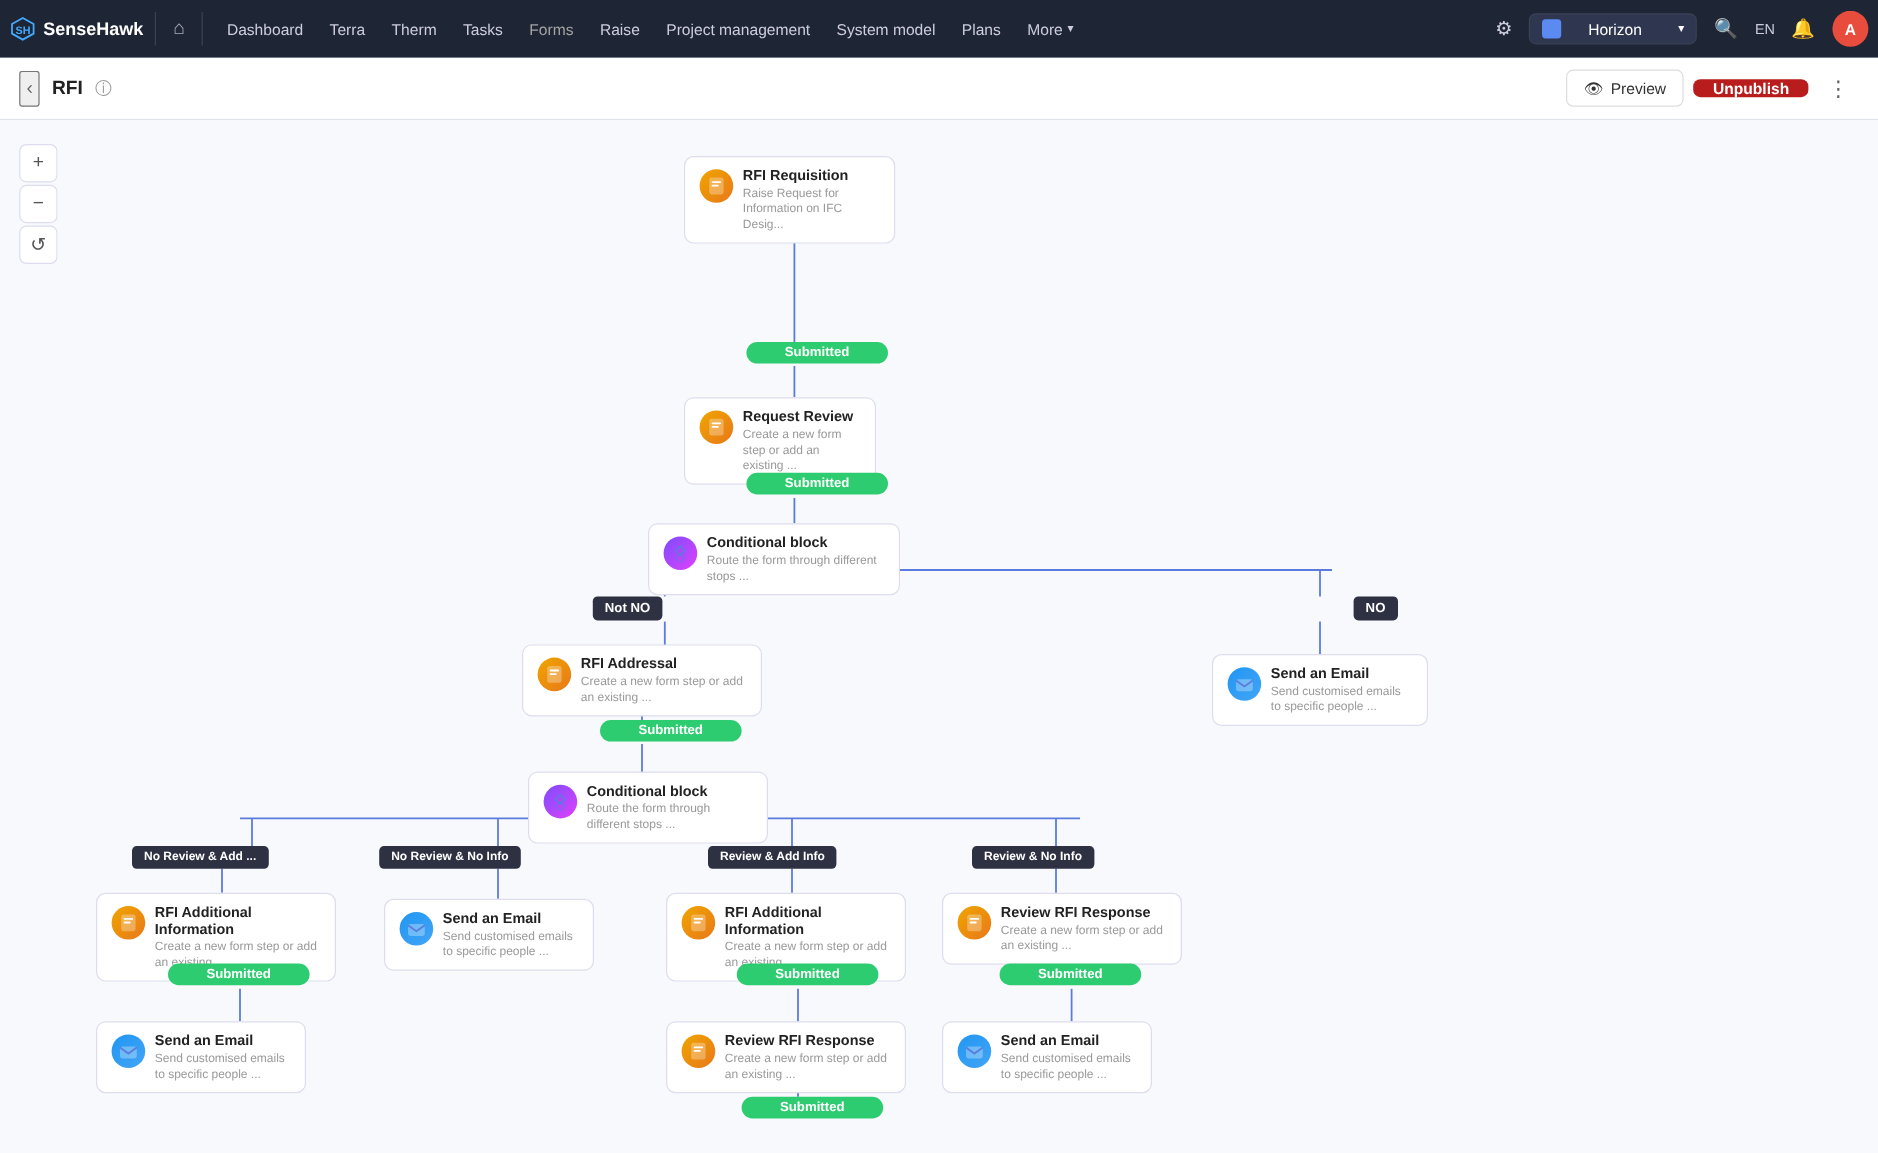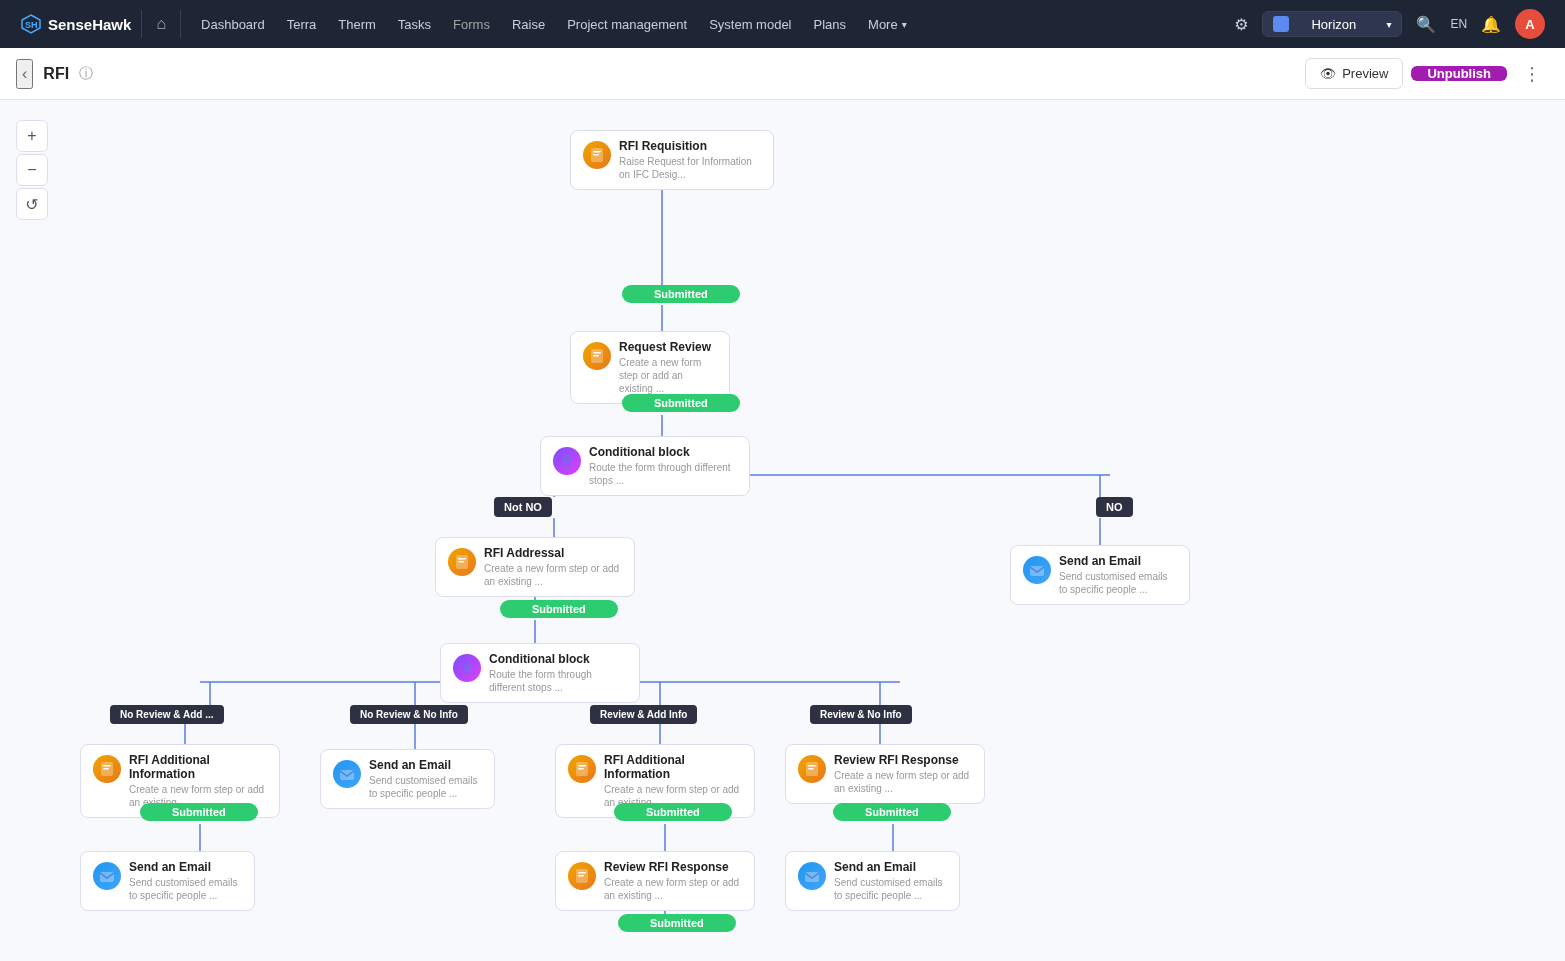--- a/index.html
+++ b/index.html
@@ -1,21 +1,21 @@
 <!DOCTYPE html>
 <html><head>
   <meta charset="utf-8">
   <style>
     * { margin: 0; padding: 0; box-sizing: border-box; }
     body { font-family: -apple-system, BlinkMacSystemFont, 'Segoe UI', sans-serif; background: #f5f6fa; overflow: hidden; }
 
     
     .topnav {
       display: flex; align-items: center; background: #1e2535; height: 48px;
-      padding: 0 20px; gap: 4px; position: fixed; top: 0; left: 0; right: 0; z-index: 100;
+      padding: 0 8px; gap: 4px; position: fixed; top: 0; left: 0; right: 0; z-index: 100;
     }
     .logo { display: flex; align-items: center; gap: 6px; color: #fff; font-weight: 700; font-size: 15px; }
     .logo-icon { width: 22px; height: 22px; }
     .nav-divider { width: 1px; height: 28px; background: #3a4155; margin: 0 6px; }
     .nav-home { color: #aab; font-size: 16px; padding: 4px; }
     .nav-links { display: flex; align-items: center; gap: 2px; }
     .nav-link {
       color: #ccd; font-size: 13px; padding: 6px 10px; border-radius: 4px; cursor: pointer; white-space: nowrap;
     }
     .nav-link.active { color: #a3a3a3; font-weight: 400; }
@@ -44,21 +44,21 @@
     .back-btn { color: #666; font-size: 16px; cursor: pointer; padding: 4px; }
     .page-title { font-size: 16px; font-weight: 600; color: #222; }
     .info-icon { color: #999; font-size: 14px; }
     .subheader-actions { margin-left: auto; display: flex; align-items: center; gap: 8px; }
     .btn-preview {
       display: flex; align-items: center; gap: 6px; padding: 7px 14px;
       border: 1px solid #ddd; border-radius: 6px; background: #fff; color: #333;
       font-size: 13px; cursor: pointer;
     }
     .btn-unpublish {
-      padding: 0 16px; background: #a21caf; border: none; border-radius: 6px;
+      padding: 0 16px; background: #b91c1c; border: none; border-radius: 6px;
       color: #fff; font-size: 13px; font-weight: 600; cursor: pointer;
     }
     .kebab-btn { color: #666; font-size: 18px; cursor: pointer; padding: 4px 8px; }
 
     
     .canvas-area {
       position: fixed; top: 100px; left: 0; right: 0; bottom: 0;
       background: #f8f9fc; overflow: auto;
     }
 
@@ -219,21 +219,21 @@
 
       <line x1="665" y1="724" x2="665" y2="751"></line>
 
       <line x1="893" y1="682" x2="893" y2="704"></line>
 
       <line x1="893" y1="724" x2="893" y2="751"></line>
 
       <line x1="665" y1="790" x2="665" y2="814"></line>
     </svg>
 
-    <div class="flow-node" style="left:570px;top:30px;width:204px;">
+    <div class="flow-node" style="left:570px;top:30px;width:176px;">
       <div class="node-icon form-icon">
         <svg width="16" height="16" viewBox="0 0 16 16">
             <rect x="2" y="1" width="12" height="14" rx="2" fill="#fff" opacity="0.3"></rect>
             <rect x="4" y="4" width="8" height="1.5" rx="1" fill="#fff"></rect>
             <rect x="4" y="7" width="6" height="1.5" rx="1" fill="#fff"></rect>
           </svg>
       </div>
       <div>
         <div class="node-title">RFI Requisition</div>
         <div class="node-desc">Raise Request for Information on IFC Desig...</div>
@@ -266,21 +266,21 @@
           </svg>
       </div>
       <div>
         <div class="node-title">Conditional block</div>
         <div class="node-desc">Route the form through different stops ...</div>
       </div>
     </div>
 
     <div class="cond-label" style="left:494px;top:397px;">Not NO</div>
 
-    <div class="cond-label" style="left:1096px;top:397px;">NO</div>
+    <div class="cond-label" style="left:1128px;top:397px;">NO</div>
 
     <div class="flow-node" style="left:435px;top:437px;width:200px;">
       <div class="node-icon form-icon">
         <svg width="16" height="16" viewBox="0 0 16 16">
             <rect x="2" y="1" width="12" height="14" rx="2" fill="#fff" opacity="0.3"></rect>
             <rect x="4" y="4" width="8" height="1.5" rx="1" fill="#fff"></rect>
             <rect x="4" y="7" width="6" height="1.5" rx="1" fill="#fff"></rect>
           </svg>
       </div>
       <div>
@@ -311,21 +311,21 @@
             <path d="M8 8l4 4-4 4-4-4z" fill="#fff" opacity="0.4"></path>
           </svg>
       </div>
       <div>
         <div class="node-title">Conditional block</div>
         <div class="node-desc">Route the form through different stops ...</div>
       </div>
     </div>
 
     <div class="cond-label" style="left:110px;top:605px;font-size:10px;">No Review &amp; Add ...</div>
-    <div class="cond-label" style="left:350px;top:605px;font-size:10px;">No Review &amp; No Info</div>
+    <div class="cond-label" style="left:316px;top:605px;font-size:10px;">No Review &amp; No Info</div>
     <div class="cond-label" style="left:590px;top:605px;font-size:10px;">Review &amp; Add Info</div>
     <div class="cond-label" style="left:810px;top:605px;font-size:10px;">Review &amp; No Info</div>
 
     <div class="flow-node" style="left:80px;top:644px;width:200px;">
       <div class="node-icon form-icon">
         <svg width="16" height="16" viewBox="0 0 16 16">
             <rect x="2" y="1" width="12" height="14" rx="2" fill="#fff" opacity="0.3"></rect>
             <rect x="4" y="4" width="8" height="1.5" rx="1" fill="#fff"></rect>
             <rect x="4" y="7" width="6" height="1.5" rx="1" fill="#fff"></rect>
           </svg>

